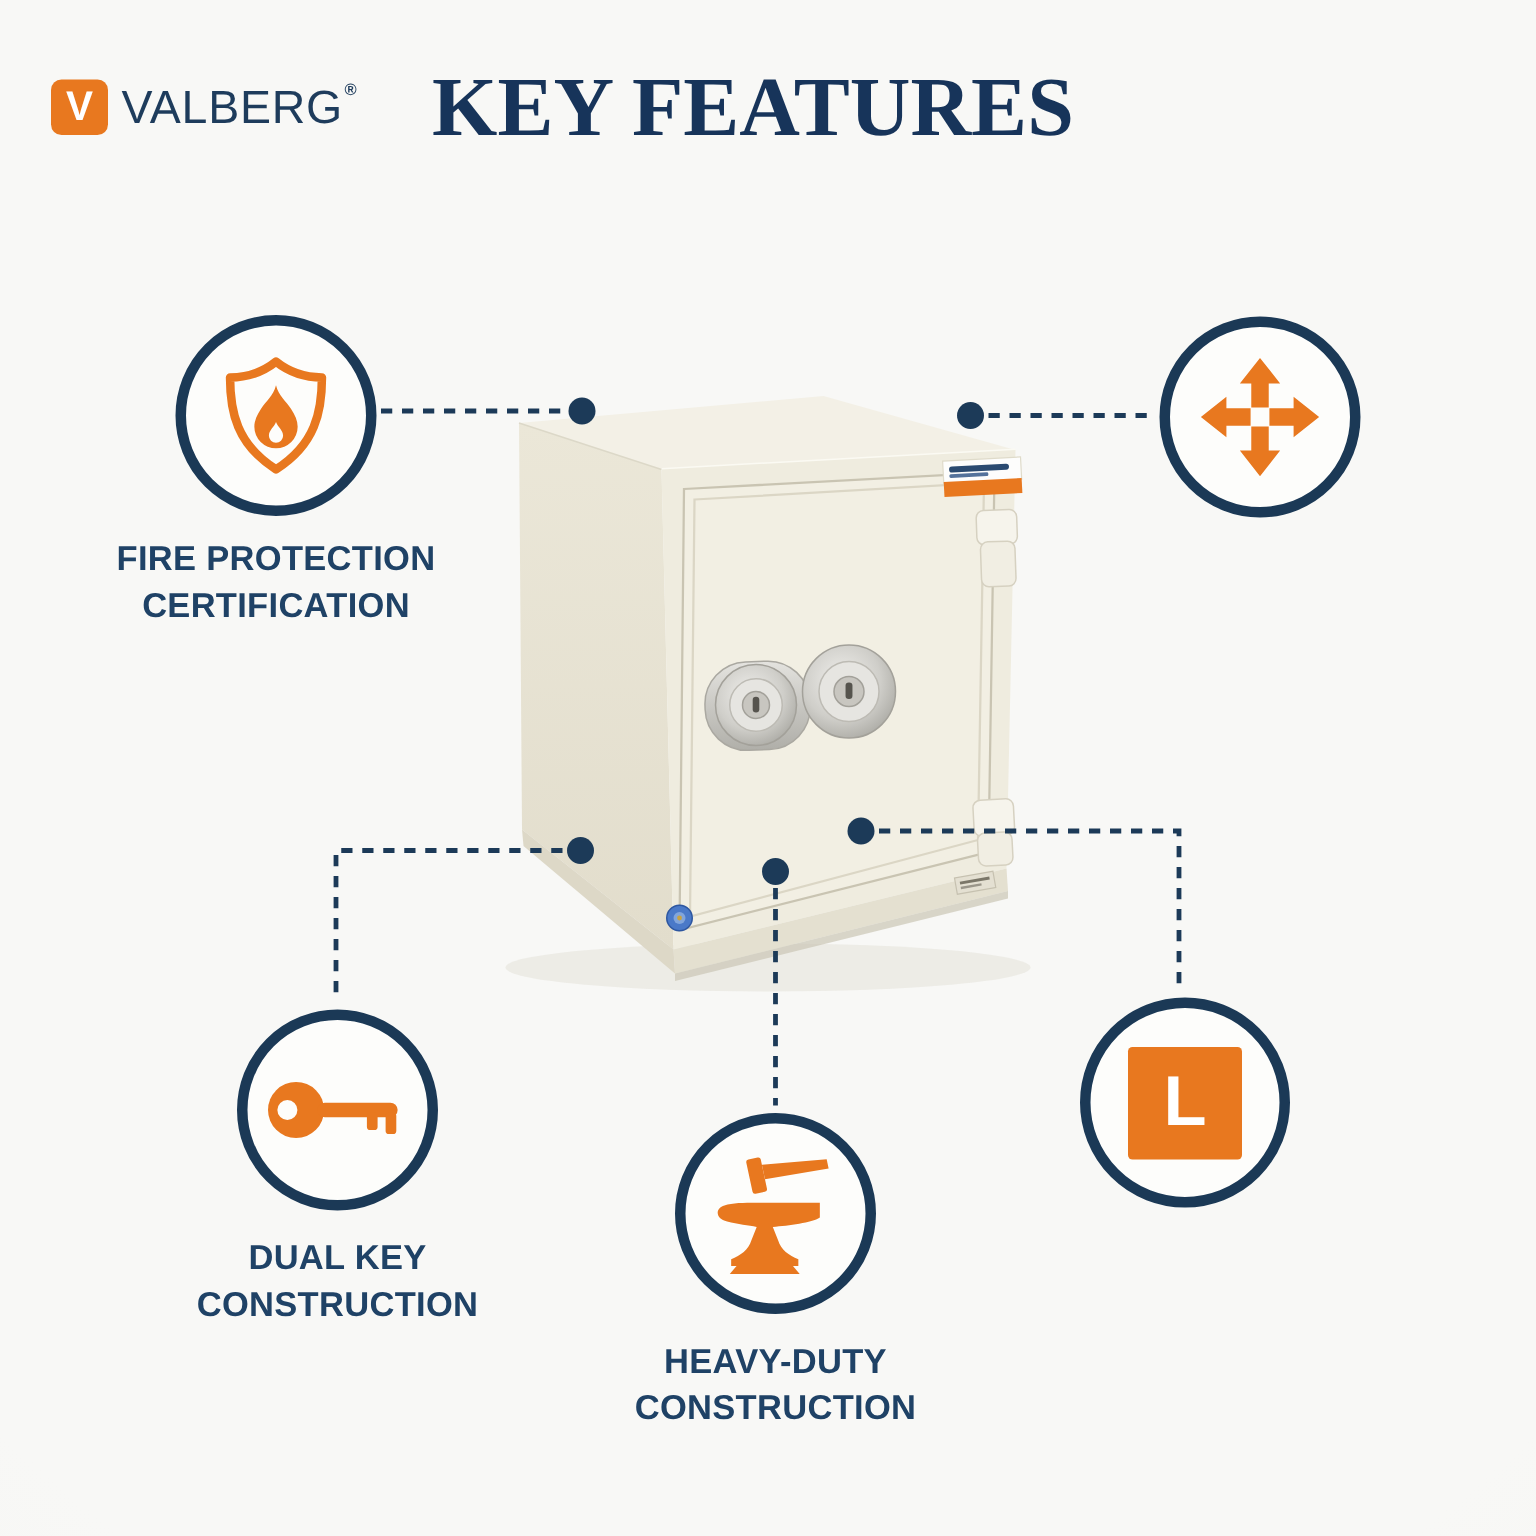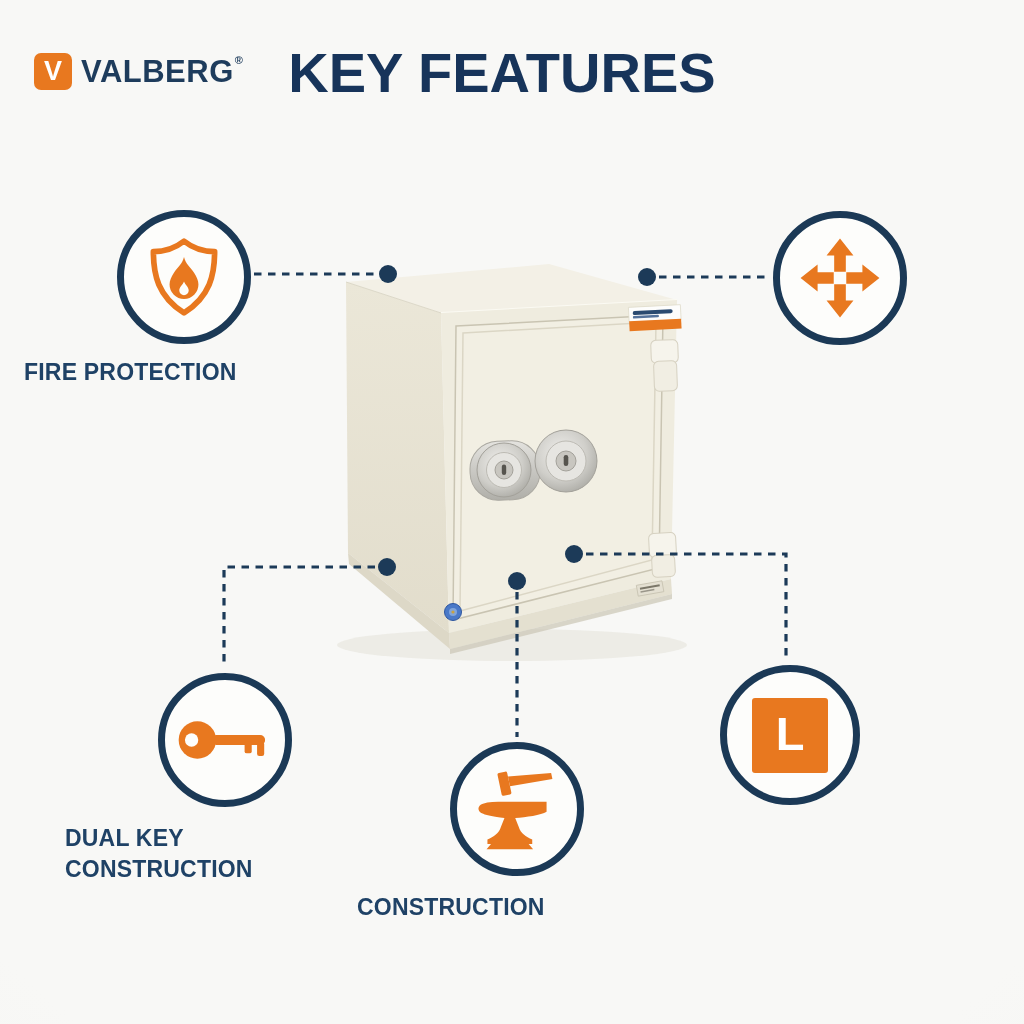--- a/index.html
+++ b/index.html
@@ -5,34 +5,34 @@
   html,body{margin:0;padding:0;}
   body{font-family:"Liberation Sans",sans-serif;background:#e9e9e7;}
   .canvas{
     position:relative;width:1024px;height:1024px;overflow:hidden;
     background:radial-gradient(130% 130% at 50% 42%, #f8f8f6 55%, #f1f1ee 100%);
   }
   
   .logo{position:absolute;left:34px;top:53px;display:flex;align-items:flex-start;gap:9px;}
   .logo-box{width:38px;height:37px;background:#e8781f;border-radius:7px;display:flex;align-items:center;justify-content:center;}
   .logo-v{color:#ffffff;font-weight:bold;font-size:27px;line-height:1;transform:scaleY(1.02);}
-  .logo-word{color:#1e3c5c;font-weight:bold;font-size:31px;letter-spacing:.5px;line-height:37px;margin-top:42px;}
+  .logo-word{color:#1e3c5c;font-weight:normal;font-size:31px;letter-spacing:.5px;line-height:37px;margin-top:42px;}
   .logo-reg{color:#1e3c5c;font-size:11px;font-weight:bold;vertical-align:top;line-height:14px;display:inline-block;margin-left:1px;}
   .title{
     position:absolute;left:0;top:40px;width:1004px;text-align:center;
-    color:#17345a;font-weight:bold;font-size:56px;letter-spacing:0px;
+    color:#17345a;font-weight:bold;font-size:56px;letter-spacing:0px;font-family:Liberation Serif, serif;
   }
   
   .feature-circle{
     position:absolute;border:7px solid #1b3956;border-radius:50%;
     background:#fdfdfb;box-sizing:border-box;
     display:flex;align-items:center;justify-content:center;
   }
   .feature-label{
-    position:absolute;width:320px;color:#1f4266;
+    position:absolute;width:320px;text-align:center;color:#1f4266;
     font-weight:bold;font-size:23px;line-height:31px;letter-spacing:.2px;
   }
   .cap-square{
     width:76px;height:75px;background:#e8781f;border-radius:3px;
     display:flex;align-items:center;justify-content:center;
   }
   .cap-letter{color:#ffffff;font-weight:bold;font-size:47px;line-height:1;padding-bottom:4px;}
   .scene{position:absolute;left:0;top:0;}
 </style>
 </head>
@@ -150,20 +150,21 @@
 
   <div class="feature-circle" style="left:117px;top:210px;width:134px;height:134px;">
     <svg width="84" height="84" viewBox="0 0 96 96">
       <path d="M48 7 C58 15 70 19 83 19 C83 45 78 70 48 89 C18 70 13 45 13 19 C26 19 38 15 48 7 Z" fill="none" stroke="#e8781f" stroke-width="6.5" stroke-linejoin="round"></path>
       <path d="M48 25 c2 8 7.5 12 11.5 18 c3 4.7 5 8.8 5 13.5 a16.5 16.5 0 0 1 -33 0 c0 -4.7 2 -8.8 5 -13.5 c4 -6 9.5 -10 11.5 -18 z" fill="#e8781f"></path>
       <path d="M48 53 c1.6 4.2 5.4 6.3 5.4 10.4 a5.4 5.4 0 0 1 -10.8 0 c0 -4.1 3.8 -6.2 5.4 -10.4 z" fill="#fdfdfb"></path>
     </svg>
   </div>
   <div class="feature-label" style="left:24px;top:357px;">
     <div>FIRE PROTECTION</div>
+    <div>CERTIFICATION</div>
   </div>
 
   <div class="feature-circle" style="left:773px;top:211px;width:134px;height:134px;">
     <svg width="86" height="86" viewBox="0 0 96 96" fill="#e8781f">
       <path d="M48 4 L63 23 H54.5 V41 H41.5 V23 H33 Z"></path>
       <path d="M48 92 L63 73 H54.5 V55 H41.5 V73 H33 Z"></path>
       <path d="M4 48 L23 33 V41.5 H41 V54.5 H23 V63 Z"></path>
       <path d="M92 48 L73 33 V41.5 H55 V54.5 H73 V63 Z"></path>
     </svg>
   </div>
@@ -188,20 +189,21 @@
     <svg width="86" height="86" viewBox="0 0 96 96" fill="#e8781f">
       <g transform="rotate(-12 38 22)">
         <rect x="29" y="6" width="11" height="26" rx="2"></rect>
         <path d="M40 12 L88 18 V25 L40 23 Z"></path>
       </g>
       <path d="M10 42 C3 44 3 52 12 54 C20 56 28 57 34 58 L30 68 C28 75 22 79 15 82 L15 87 H65 L65 82 C58 79 52 75 50 68 L46 58 C58 57 75 55 81 51 L81 40 L34 40 C24 40 16 40 10 42 Z"></path>
       <path d="M19 87 H61 L66 93 H14 Z"></path>
     </svg>
   </div>
   <div class="feature-label" style="left:357px;top:892px;">
+    <div>HEAVY-DUTY</div>
     <div>CONSTRUCTION</div>
   </div>
 
   <div class="feature-circle" style="left:720px;top:665px;width:140px;height:140px;">
     <div class="cap-square">
       <span class="cap-letter">L</span>
     </div>
   </div>
 
 </div>

